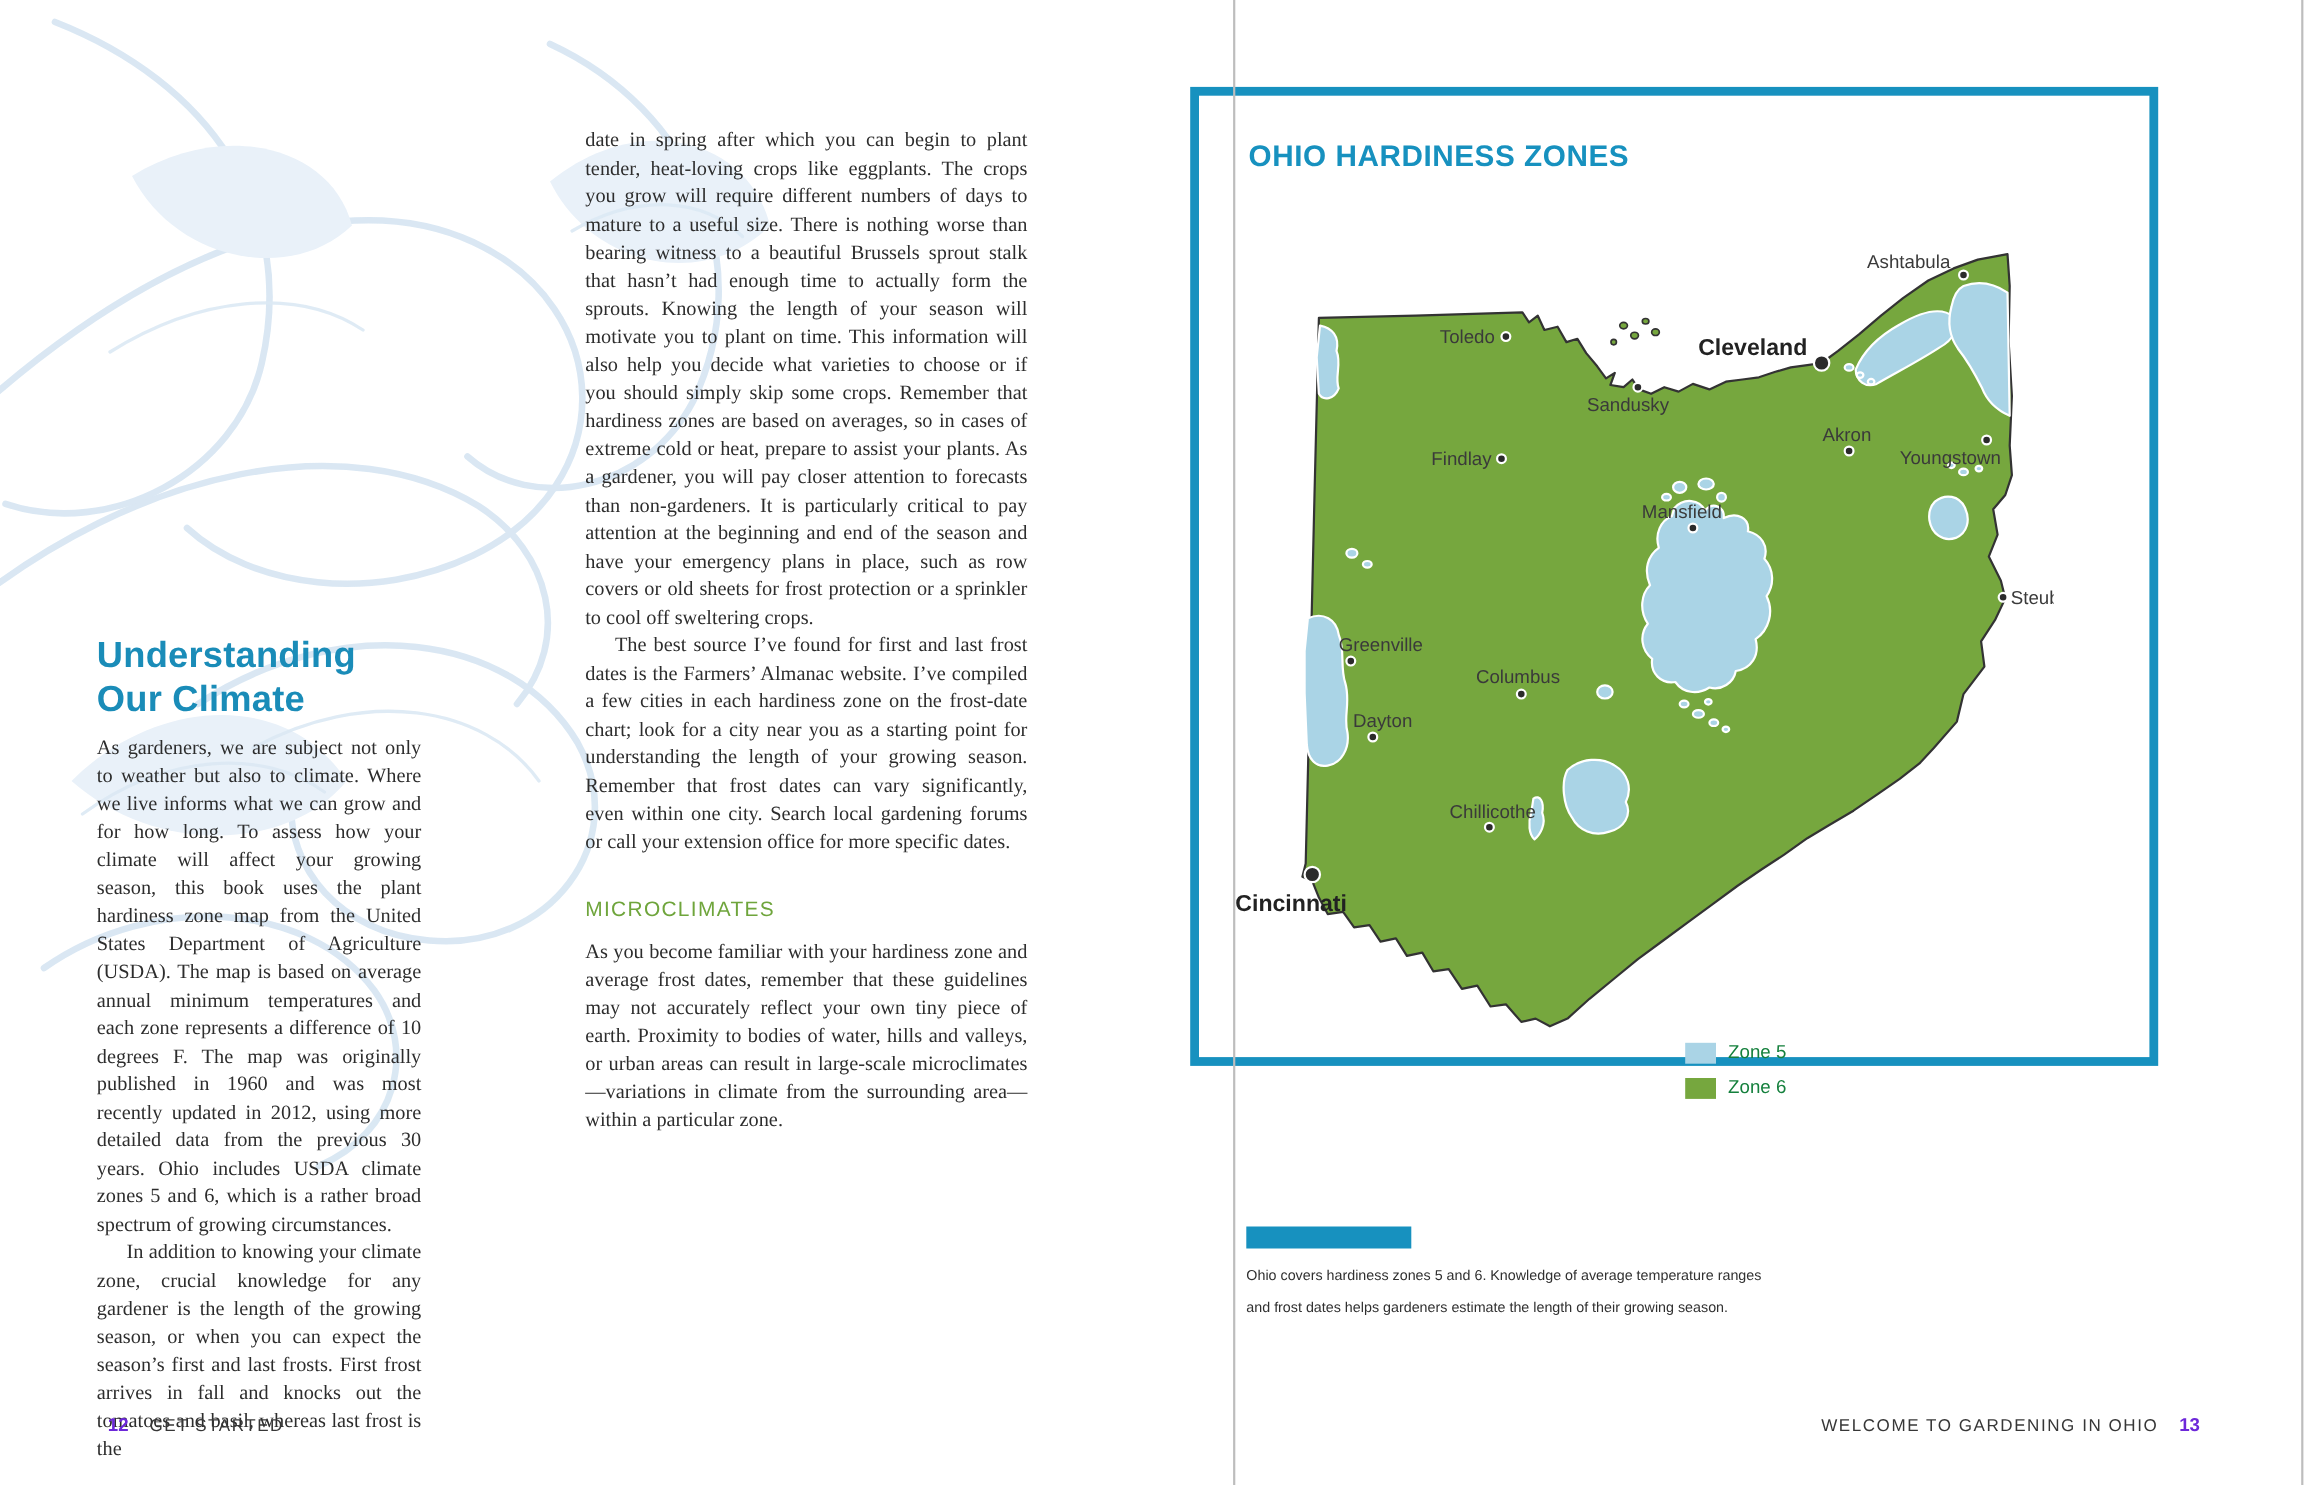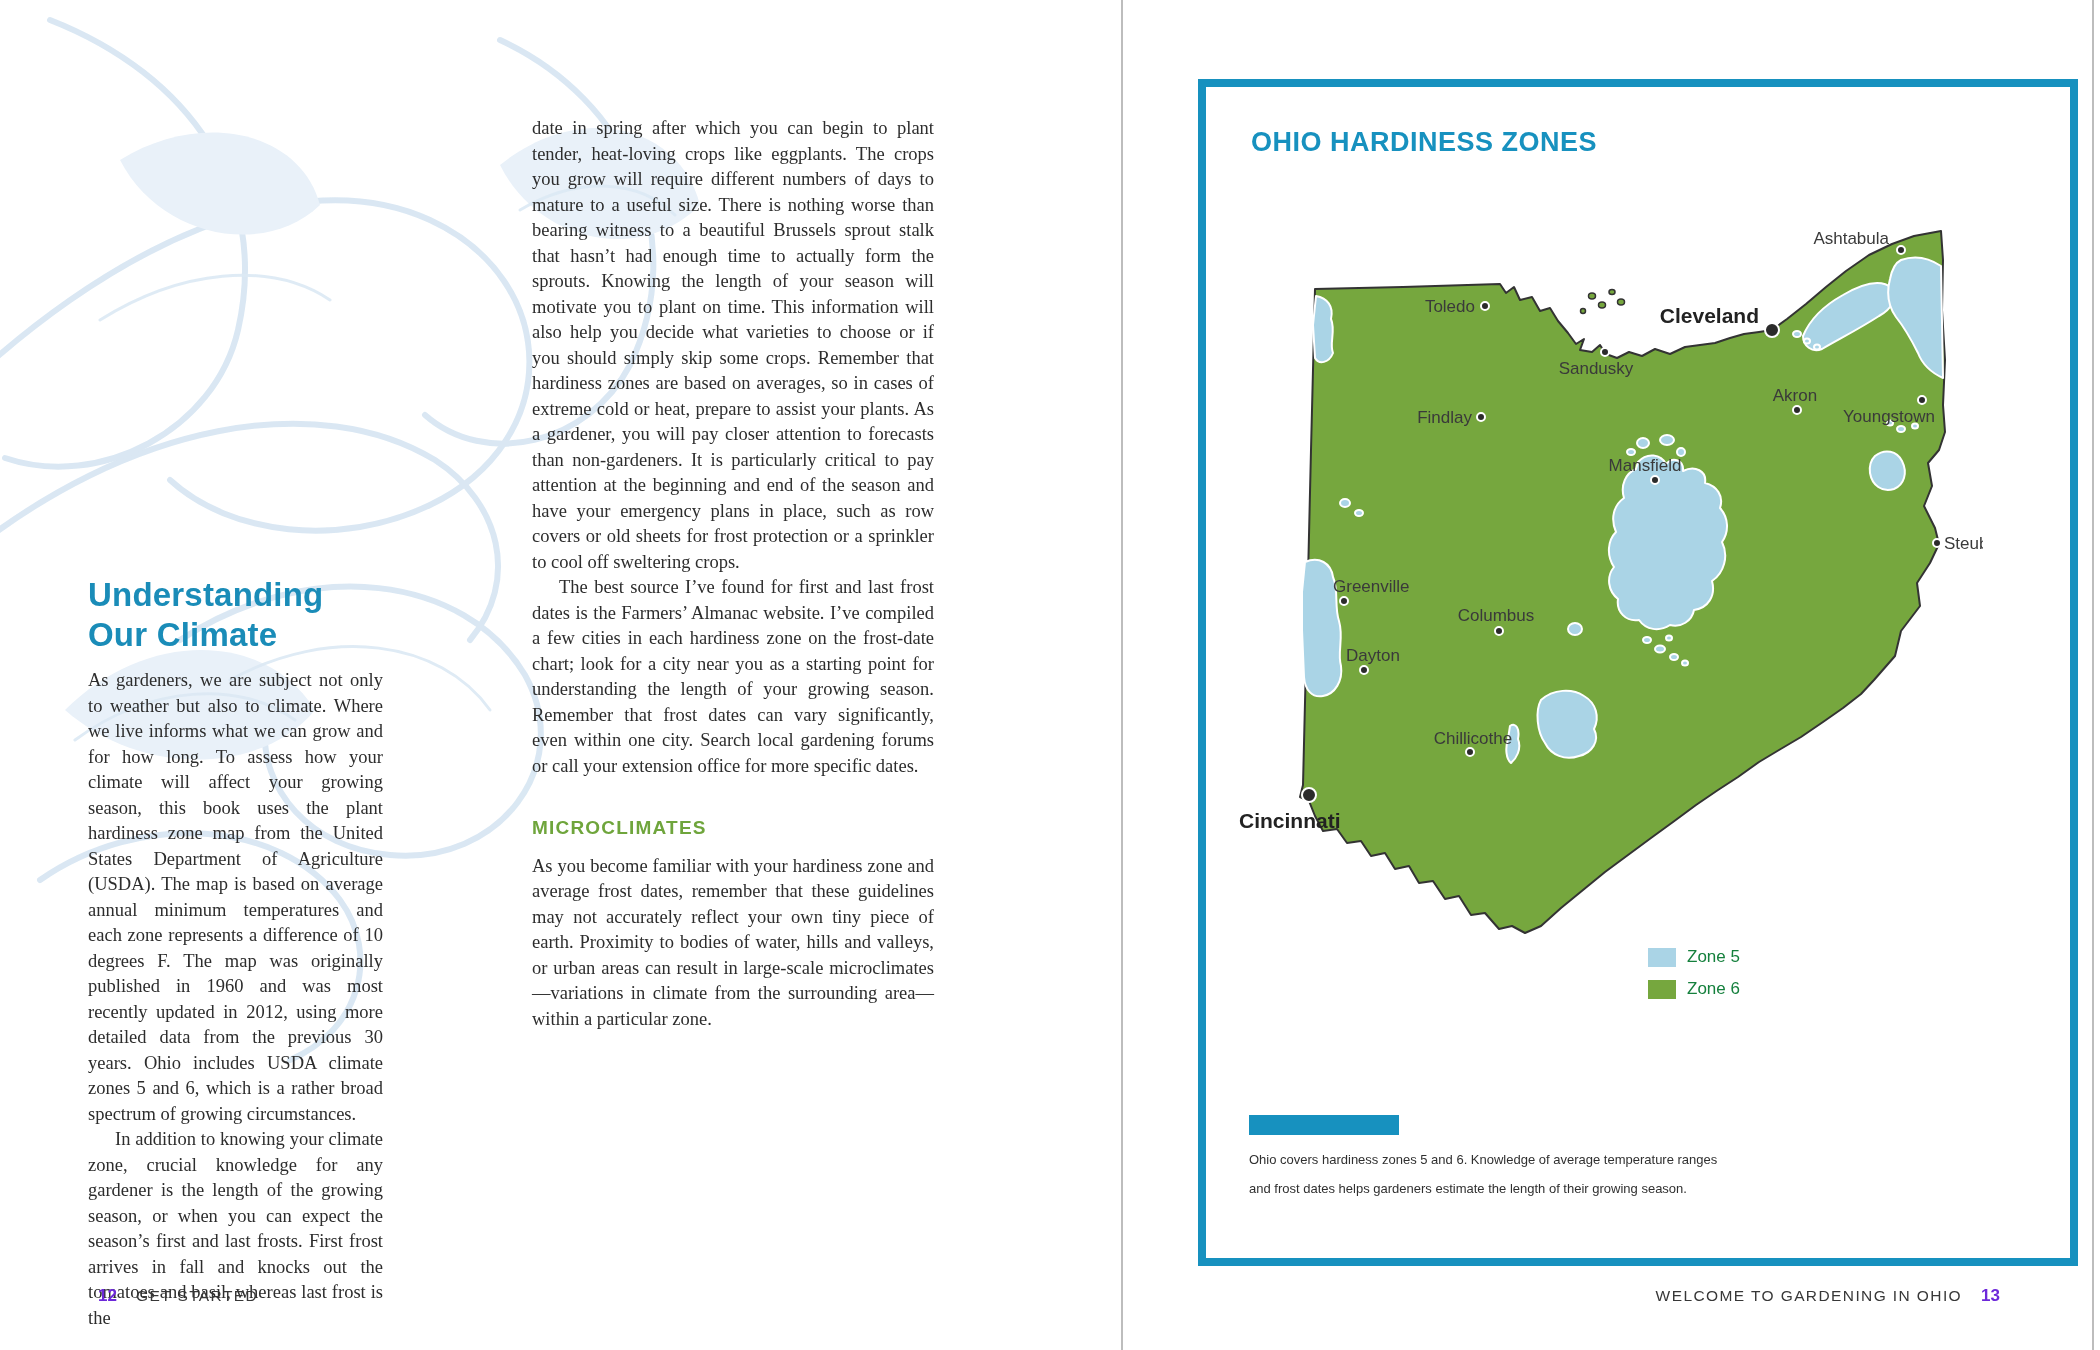--- a/index.html
+++ b/index.html
@@ -21,31 +21,31 @@
        font-size:18.5px;line-height:25.5px;text-align:justify;}
   #col1{left:88px;top:575px;width:295px;}
   #col2{left:532px;top:116px;width:402px;}
 
   #main-title{font-family:"Liberation Sans",sans-serif;font-weight:bold;
       color:#1a8cb8;font-size:33px;line-height:40px;letter-spacing:.2px;
       margin:0 0 13px 0;text-align:left;}
   .col p{margin:0;}
   .col p.indent{text-indent:27px;}
 
-  #micro-heading{font-family:"Liberation Sans",sans-serif;font-weight:bold;
+  #micro-heading{font-family:"Liberation Sans",sans-serif;font-weight:normal;
       color:#6fa53c;font-size:19px;letter-spacing:1.2px;margin:36px 0 13px 0;text-align:left;}
 
   .footer{position:absolute;top:1286px;display:flex;align-items:baseline;gap:19px;
       font-size:15.5px;letter-spacing:1.4px;color:#373737;}
   #footer-left{left:98px;}
   #footer-right{right:100px;}
   .page-num{color:#6d28d9;font-weight:bold;font-size:17px;letter-spacing:0;}
 
   
-  #figure-box{position:absolute;left:1198px;top:79px;width:880px;height:1187px;
+  #figure-box{position:absolute;left:1082px;top:79px;width:880px;height:890px;
       border:8px solid #1791bf;box-sizing:border-box;background:#fff;}
   #figure-title{position:absolute;left:45px;top:40px;font-size:27px;font-weight:bold;
       color:#1791bf;letter-spacing:.5px;}
 
   #ohio-map{position:absolute;left:17px;top:113px;}
   .state{fill:#76a73e;stroke:#333333;stroke-width:2;stroke-linejoin:round;}
   .zone5{fill:#aad4e6;stroke:#ffffff;stroke-width:2;stroke-linejoin:round;}
   .island{fill:#76a73e;stroke:#333333;stroke-width:1.5;}
   .city-dot{fill:#2b2b2b;stroke:#ffffff;stroke-width:2;}
   .city-label{font-family:"Liberation Sans",sans-serif;font-size:17px;fill:#3a3a3a;}

